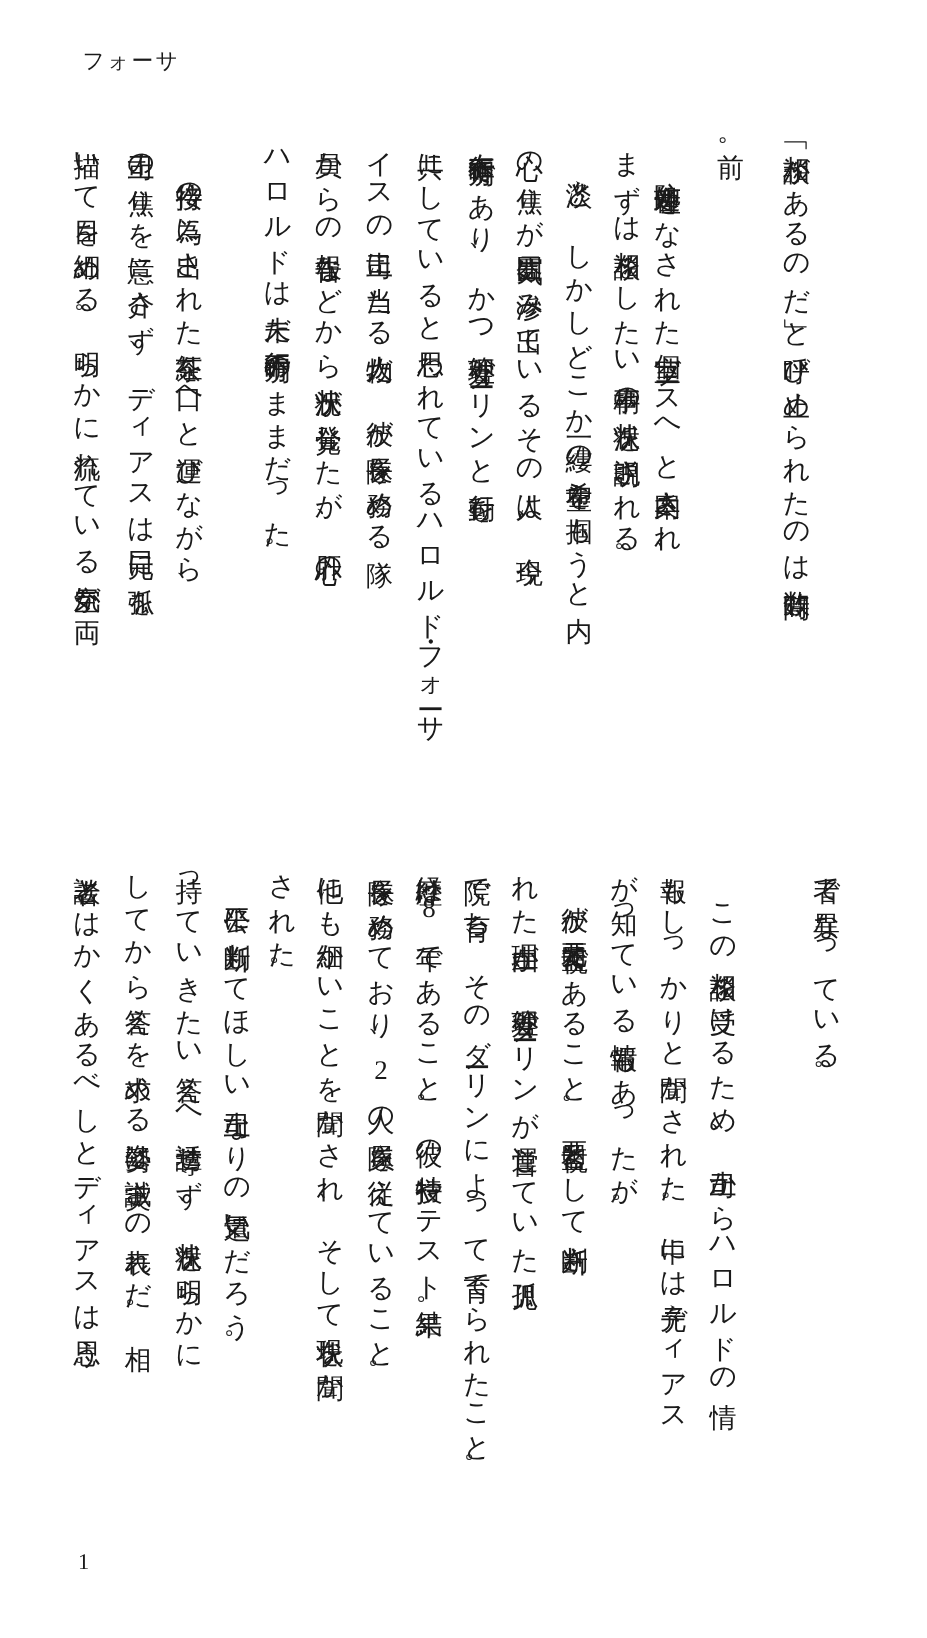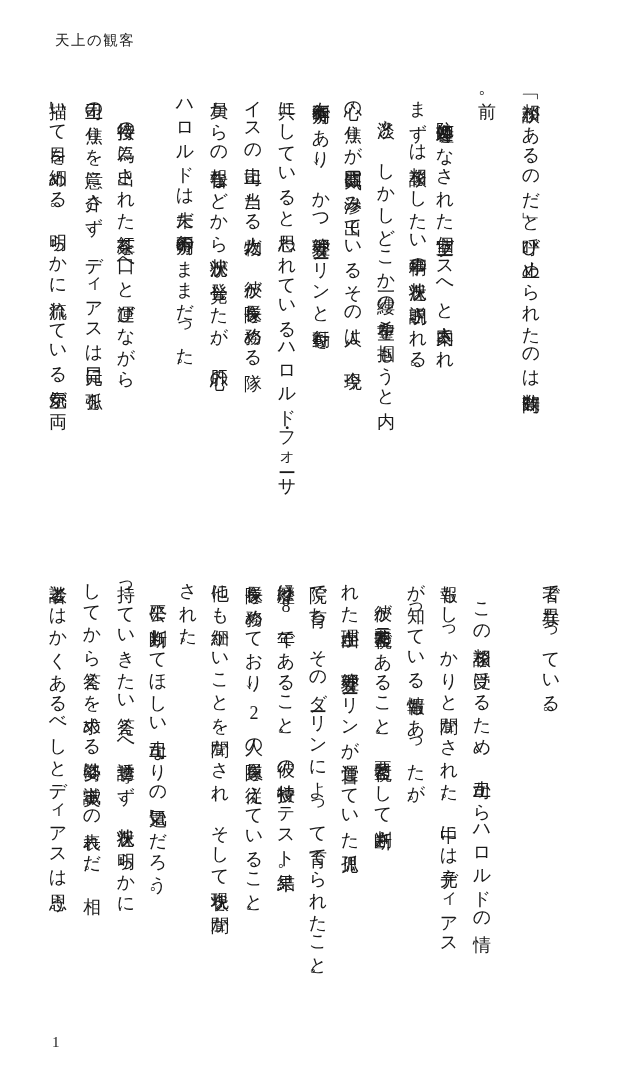--- a/index.html
+++ b/index.html
@@ -31,21 +31,21 @@
   .page-number {
     position:absolute;
     left:52px; top:1034px;
     font-size:15px;
   }
 </style>
 </head>
 <body>
 
 <div class="page">
-  <div class="doc-title">天上の観客</div>
+  <div class="doc-title">フォーサ</div>
 
   <div id="upper-block">
       <div class="vcol" style="left: 521px; top: 88px;">「相談があるのだ」と呼び止められたのは数時間</div>
       <div class="vcol" style="left: 477px; top: 88px;">前。</div>
       <div class="vcol" style="left: 435px; top: 88px;">　防音処理をなされた個室ブースへと案内され、</div>
       <div class="vcol" style="left: 408px; top: 88px;">まずは相談をしたい事柄の状況を説明される。</div>
       <div class="vcol" style="left: 376px; top: 88px;">　淡々と、しかしどこか一縷の希望を掴もうと内</div>
       <div class="vcol" style="left: 343px; top: 88px;">心の焦りが雰囲気に滲み出ているその人は、今現</div>
       <div class="vcol" style="left: 311px; top: 88px;">在行方不明であり、かつ管理外ダーリンと行動を</div>
       <div class="vcol" style="left: 277px; top: 88px;">共にしていると思われているハロルド・フォーサ</div>

